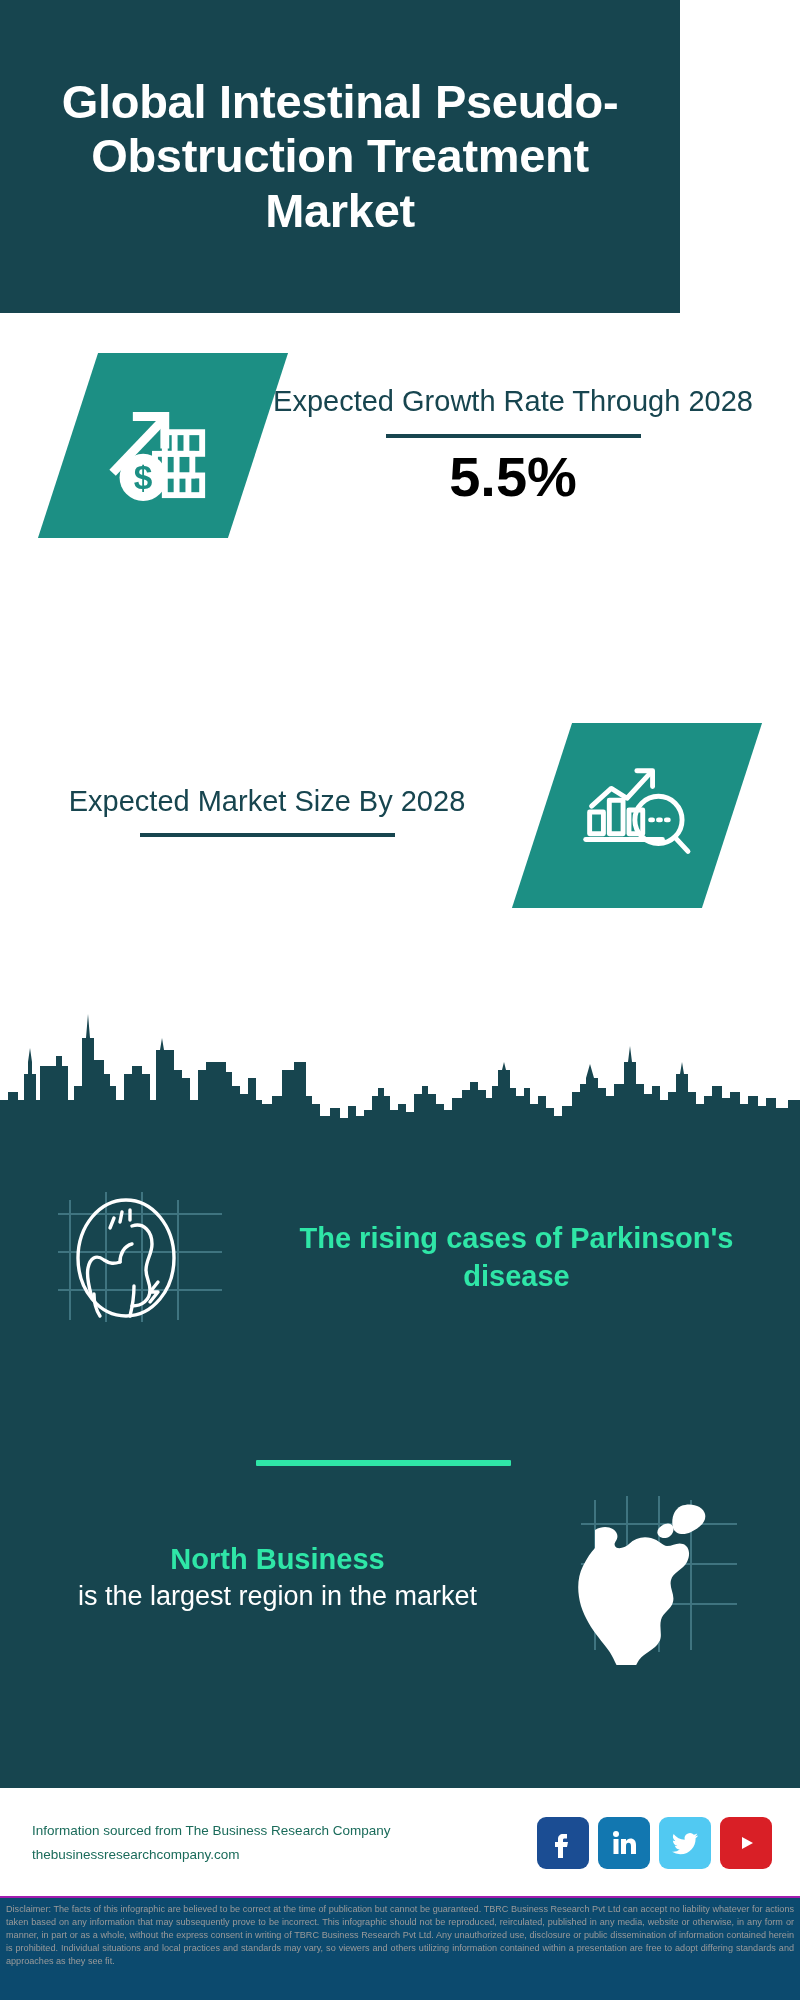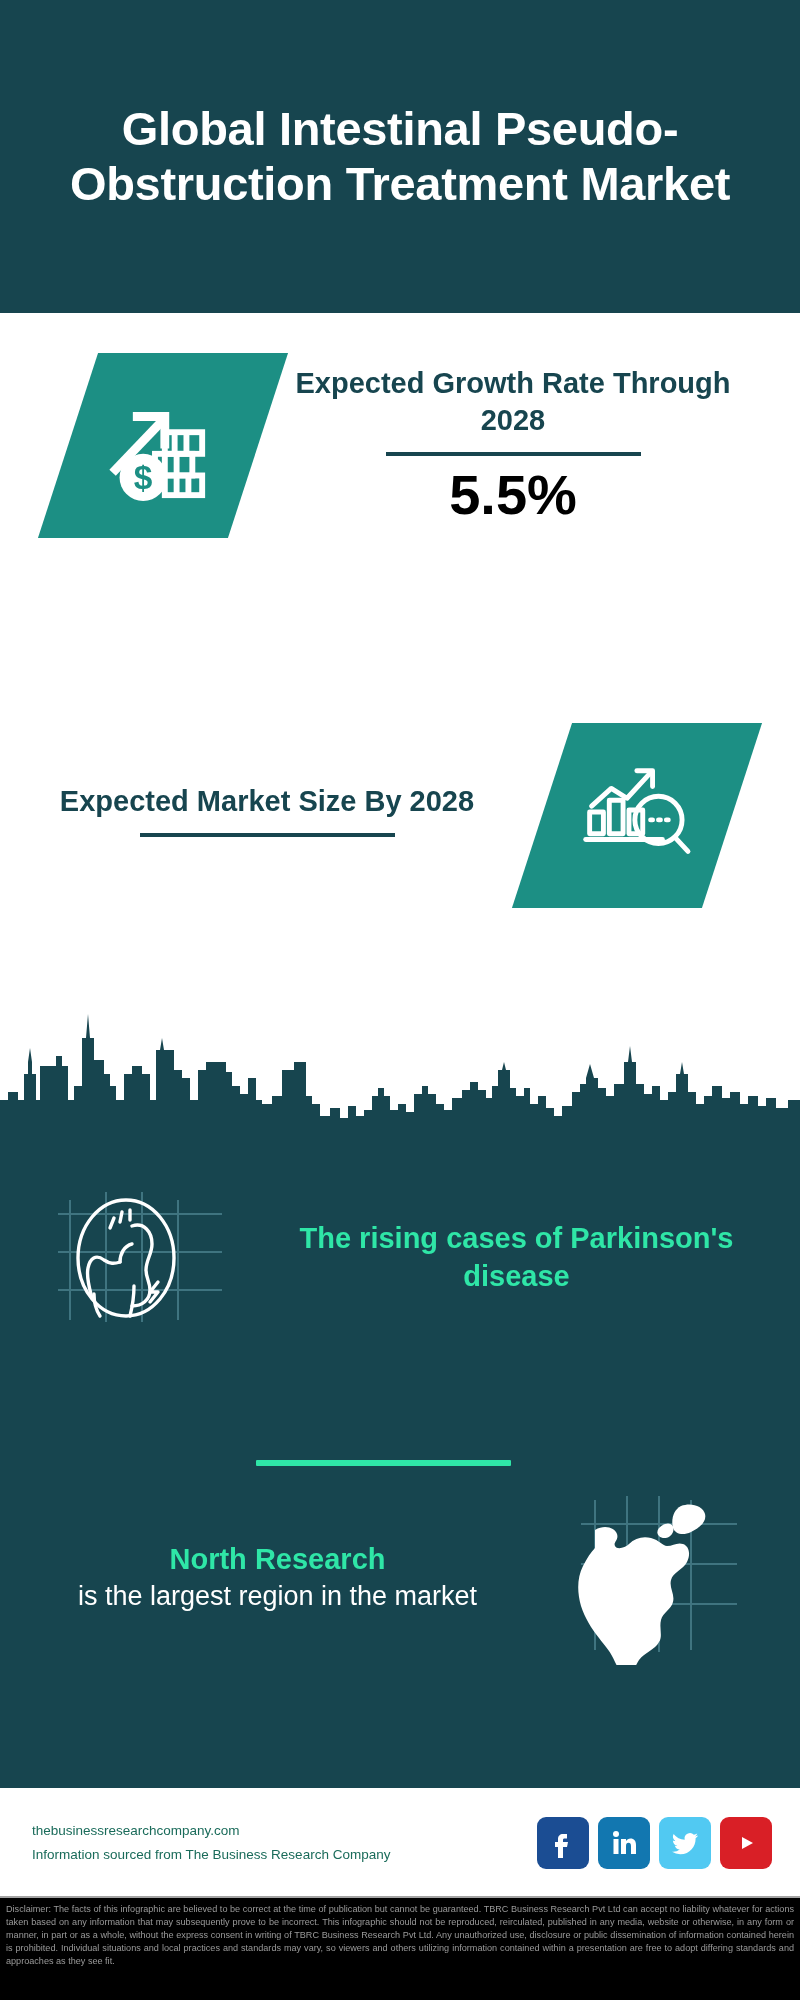--- a/index.html
+++ b/index.html
@@ -5,21 +5,21 @@
   html,body{margin:0;padding:0;}
   body{
     width:800px;height:2000px;background:#ffffff;
     font-family:"Liberation Sans", sans-serif;
     overflow:hidden;position:relative;
   }
   .page{width:800px;height:2000px;position:relative;overflow:hidden;background:#fff;}
 
   
   .header{
-    position:absolute;left:0;top:0;width:800px;height:313px;
+    position:absolute;left:0;top:0;width:680px;height:313px;
     background:#17454f;display:flex;align-items:center;justify-content:center;
   }
   .header h1{
     margin:0;padding:0 28px;color:#ffffff;text-align:center;
     font-size:47px;line-height:1.16;font-weight:bold;letter-spacing:-0.3px;
   }
 
   
   .stat-row{position:absolute;left:0;width:800px;display:flex;align-items:center;}
   .stat-row.r1{top:330px;height:230px;}
@@ -28,21 +28,21 @@
   .para{
     width:190px;height:185px;background:#1c8f84;
     transform:skewX(-18deg);
     display:flex;align-items:center;justify-content:center;
     flex:0 0 auto;
   }
   .para > .ico{transform:skewX(18deg);display:block;}
 
   .stat-text{flex:1 1 auto;text-align:center;padding:0 6px;}
   .stat-title{
-    color:#17454f;font-size:29px;font-weight:bold;line-height:1.27;
+    color:#17454f;font-size:29px;font-weight:normal;line-height:1.27;
   }
   .stat-rule{
     width:255px;height:4px;background:#17454f;margin:14px auto 10px auto;
   }
   .stat-value{
     color:#000000;font-size:56px;font-weight:bold;line-height:1.05;
   }
 
   .r1 .para{margin-left:68px;}
   .r1 .stat-text{margin-right:32px;}
@@ -86,21 +86,21 @@
   .socials{display:flex;gap:9px;margin-right:28px;}
   .sbtn{width:52px;height:52px;border-radius:9px;display:flex;align-items:center;justify-content:center;}
   .s-fb{background:#1b4d93;}
   .s-li{background:#1277b0;}
   .s-tw{background:#51c9f2;}
   .s-yt{background:#d91f26;}
 
   
   .disclaimer{
     position:absolute;left:0;top:1896px;width:800px;height:104px;
-    background:#000000;border-top:2px solid #a3a3a3;
+    background:#0c4a6e;border-top:2px solid #a21caf;
     padding:5px 6px 0 6px;box-sizing:border-box;
   }
   .disclaimer p{
     margin:0;color:#9a9a9a;font-size:9.1px;line-height:1.44;text-align:justify;
   }
 </style>
 </head>
 <body>
 
 <div class="page">
@@ -203,29 +203,29 @@
         <g fill="#ffffff">
           <path d="M116 16 c10 -4 22 0 24 8 c2 8 -6 14 -14 18 c-8 4 -16 2 -18 -4 c-2 -8 0 -18 8 -22 Z"></path>
           <path d="M100 34 c6 -2 10 2 8 8 c-2 6 -10 8 -14 4 c-4 -4 0 -10 6 -12 Z"></path>
           <path d="M30 40 c10 -6 20 -2 22 4 c2 6 -4 8 -2 12 c2 4 10 2 14 -2 c6 -6 14 -8 22 -6 c8 2 12 8 16 8 c6 0 10 -4 16 -2 c6 2 8 10 4 18 c-4 8 -14 10 -16 18 c-2 8 4 14 2 22 c-2 8 -10 10 -12 18 c-2 8 2 16 -2 22 c-4 8 -14 10 -20 18 c-4 6 -6 14 -10 16 c-6 2 -10 -6 -14 -14 c-4 -10 -10 -16 -16 -24 c-8 -10 -14 -20 -18 -32 c-4 -14 -4 -28 2 -40 c4 -8 8 -14 12 -18 Z"></path>
           <path d="M96 96 c6 2 8 8 6 14 c-2 6 -8 8 -12 4 c-4 -4 -2 -16 6 -18 Z"></path>
           <path d="M86 142 c4 4 4 12 0 16 c-4 4 -8 0 -8 -6 c0 -6 4 -12 8 -10 Z"></path>
         </g>
       </svg>
     </div>
     <div class="fact-text">
-      <div class="fact-hl">North Research</div>
+      <div class="fact-hl">North Business</div>
       <div class="fact-sub">is the largest region in the market</div>
     </div>
   </div>
 
   <div class="footer">
     <div class="src">
+      <div>Information sourced from The Business Research Company</div>
       <div>thebusinessresearchcompany.com</div>
-      <div>Information sourced from The Business Research Company</div>
     </div>
     <div class="socials">
       <div class="sbtn s-fb">
         <svg width="30" height="30" viewBox="0 0 30 30">
             <path fill="#fff" d="M19 6h-4c-3 0-5 2-5 5v3H7v5h3v11h5V19h4l1-5h-5v-2c0-1 .5-1.5 1.5-1.5H19z"></path>
           </svg>
       </div>
       <div class="sbtn s-li">
         <svg width="30" height="30" viewBox="0 0 30 30">
             <circle cx="7" cy="6" r="3" fill="#fff"></circle>

